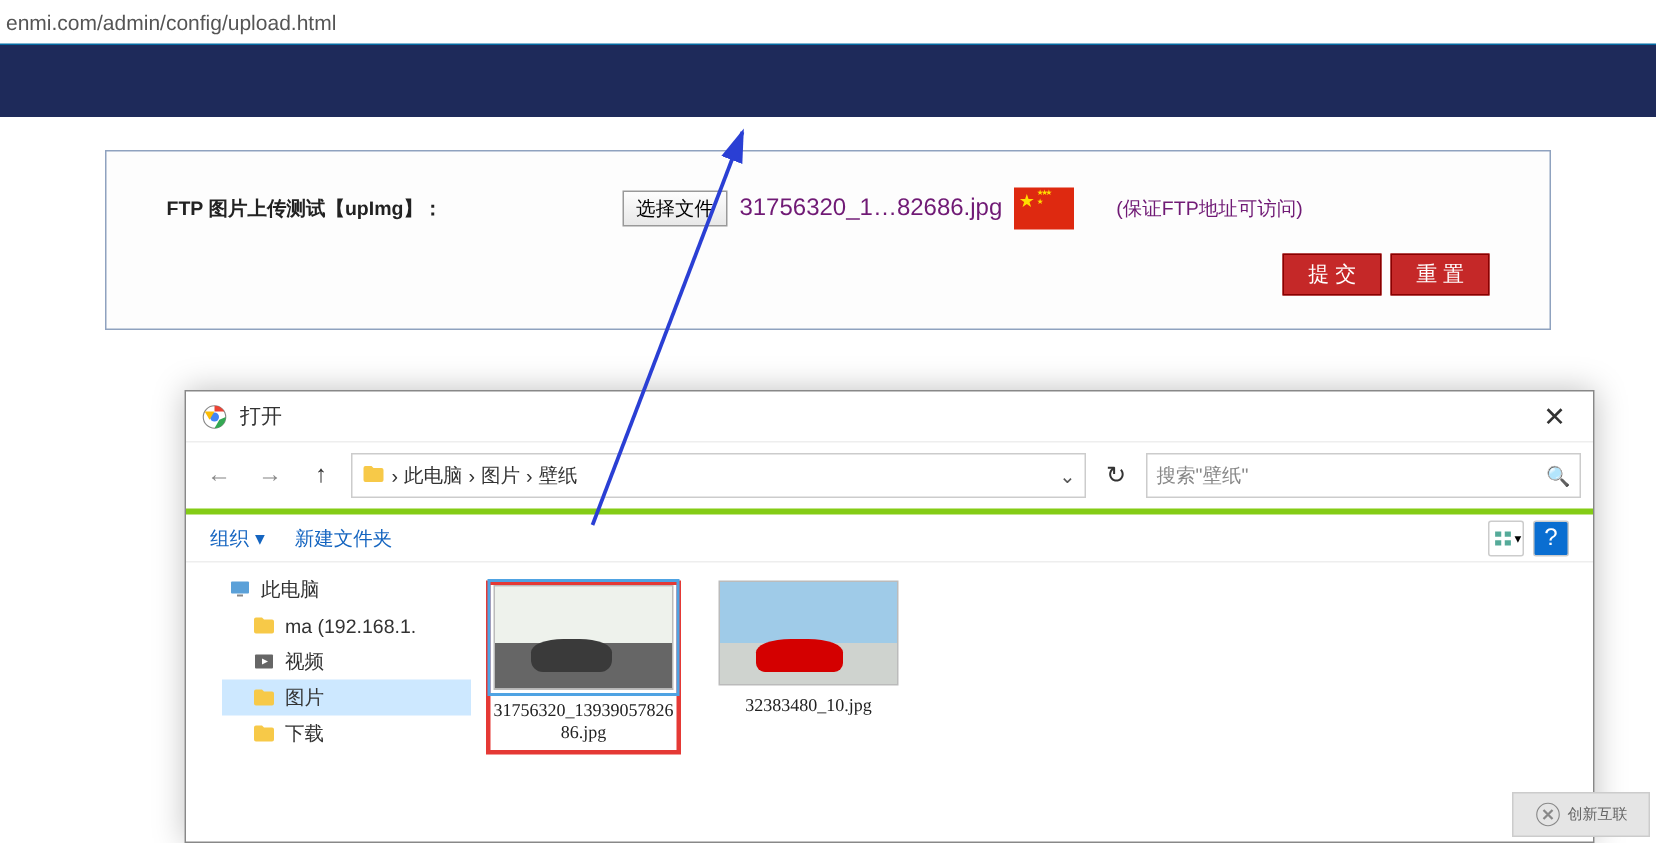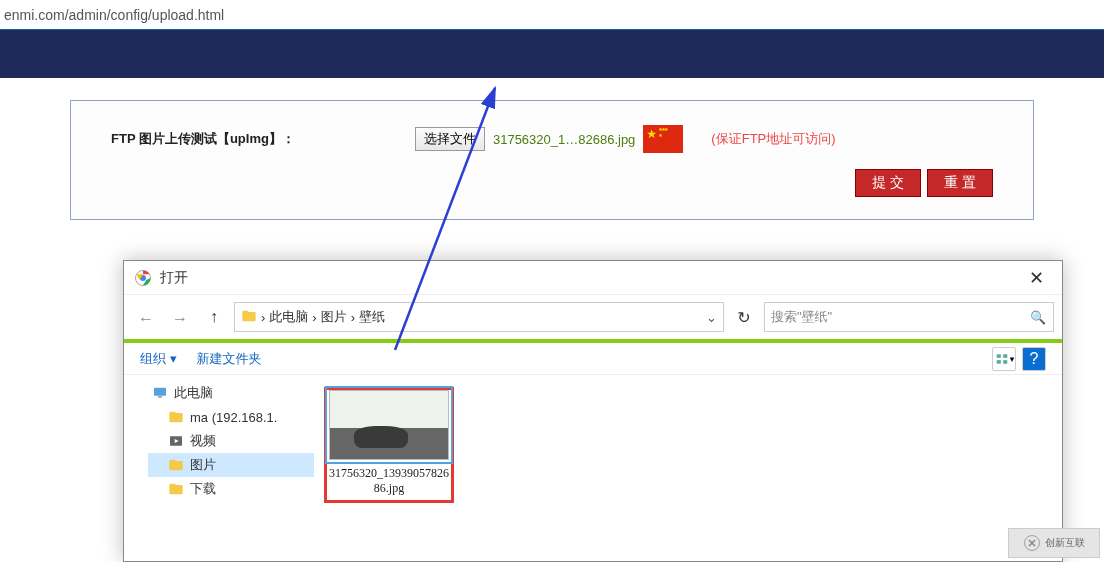--- a/index.html
+++ b/index.html
@@ -4,25 +4,25 @@
 <style>
   * { margin: 0; padding: 0; box-sizing: border-box; font-family: "Microsoft YaHei", Arial, sans-serif; }
   body { background: #fff; width: 1104px; height: 562px; overflow: hidden; position: relative; }
   .addr-bar { height: 30px; background: #fff; border-bottom: 1px solid #0369a1; display: flex; align-items: center; padding-left: 4px; font-size: 14px; color: #555; }
   .blue-header { height: 48px; background: #1e2a5a; margin-bottom: 2px; }
   .content-area { padding: 10px; }
   .form-panel { margin: 10px 60px 30px 60px; border: 1px solid #8fa2bf; background: #fdfdfd; position: relative; }
   .form-row { display: flex; align-items: center; padding: 24px 40px 10px 40px; }
   .label { font-size: 13px; font-weight: bold; color: #222; margin-right: 120px; white-space: nowrap; }
   .file-btn { border: 1px solid #999; background: linear-gradient(#fdfdfd,#e8e8e8); font-size: 13px; padding: 2px 8px; cursor: pointer; }
-  .file-name { font-size: 13px; color: #4d7c0f; margin: 0 8px; }
+  .file-name { font-size: 16px; color: #701a75; margin: 0 8px; }
   .flag { width: 40px; height: 28px; background: #de2910; display: inline-block; position: relative; margin-right: 28px; }
   .flag::before { content:"★"; color:#ffde00; position:absolute; left:3px; top:2px; font-size:12px;}
   .flag::after { content:"★ ★ ★ ★"; color:#ffde00; position:absolute; left:15px; top:1px; font-size:5px; line-height:6px; width:12px; word-spacing:-3px;}
-  .hint { font-size: 13px; color: #ef4444; }
+  .hint { font-size: 13px; color: #701a75; }
   .btn-row { display:flex; justify-content:flex-end; padding: 6px 40px 22px 40px; gap:6px;}
   .submit-btn, .reset-btn { background:#c52828; color:#fff; border:1px solid #800; font-size:14px; padding:4px 16px; cursor:pointer; }
   .arrow-svg { position:absolute; left:345px; top:80px; pointer-events:none; z-index:400; }
   
   
   .dialog { position:absolute; left:123px; top:260px; width:940px; height:302px; background:#fff; border:1px solid #888; box-shadow: 0 0 20px rgba(0,0,0,0.25); z-index:300;}
   .dialog-title { height:34px; display:flex; align-items:center; padding:0 10px; font-size:14px; color:#333; border-bottom:1px solid #eee;}
   .dialog-title .chrome-icon { width:18px; height:18px; margin-right:8px;}
   .dialog-title .spacer{flex:1;}
   .dialog-close { font-size:18px; color:#333; cursor:pointer; padding:2px 8px;}
@@ -190,20 +190,24 @@
             </svg>
           </span>
           <span>下载</span>
         </div>
       </div>
     <div class="files" id="files">
         <div class="file-item sel">
           <div class="thumb car1"></div>
           <div class="fname">31756320_1393905782686.jpg</div>
         </div>
+        <div class="file-item">
+          <div class="thumb car2"></div>
+          <div class="fname">32383480_10.jpg</div>
+        </div>
       </div>
   </div>
 </div>
 
 <div class="watermark">
   <svg width="18" height="18" viewBox="0 0 24 24">
       <circle cx="12" cy="12" r="10" fill="none" stroke="#888"></circle>
       <path d="M8 8l8 8M16 8l-8 8" stroke="#888" stroke-width="2"></path>
     </svg>
   <span>创新互联</span>

